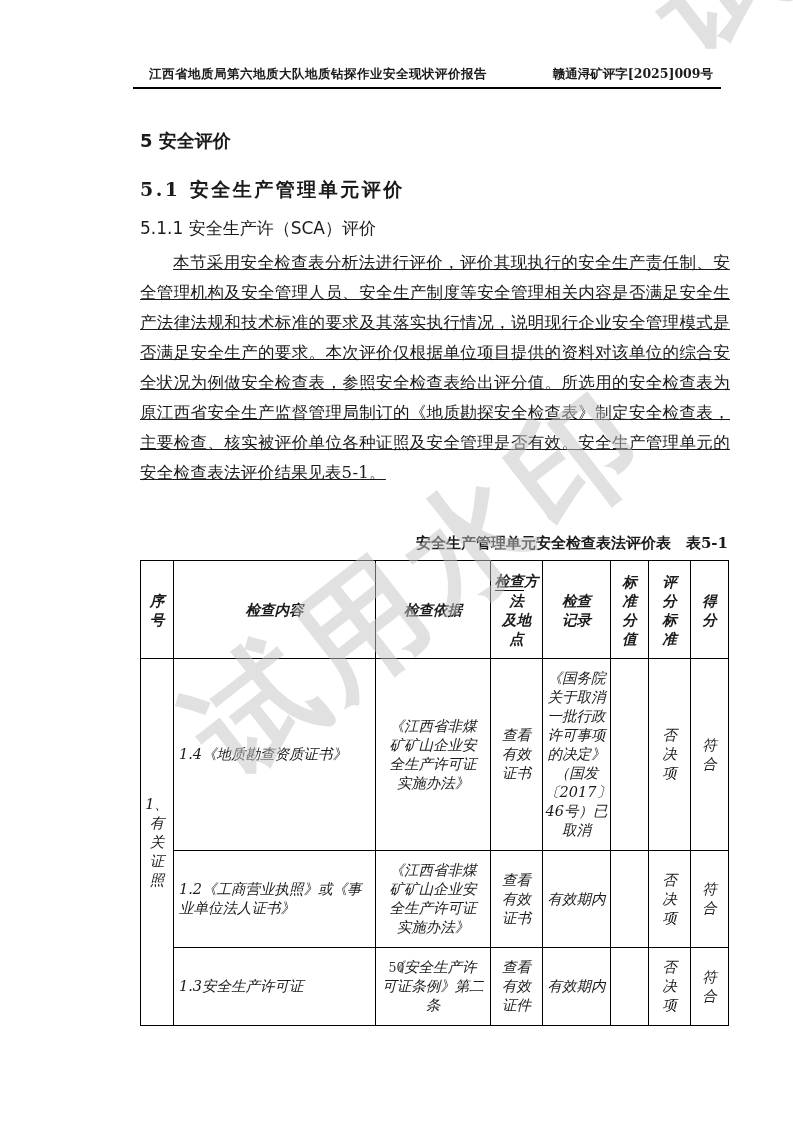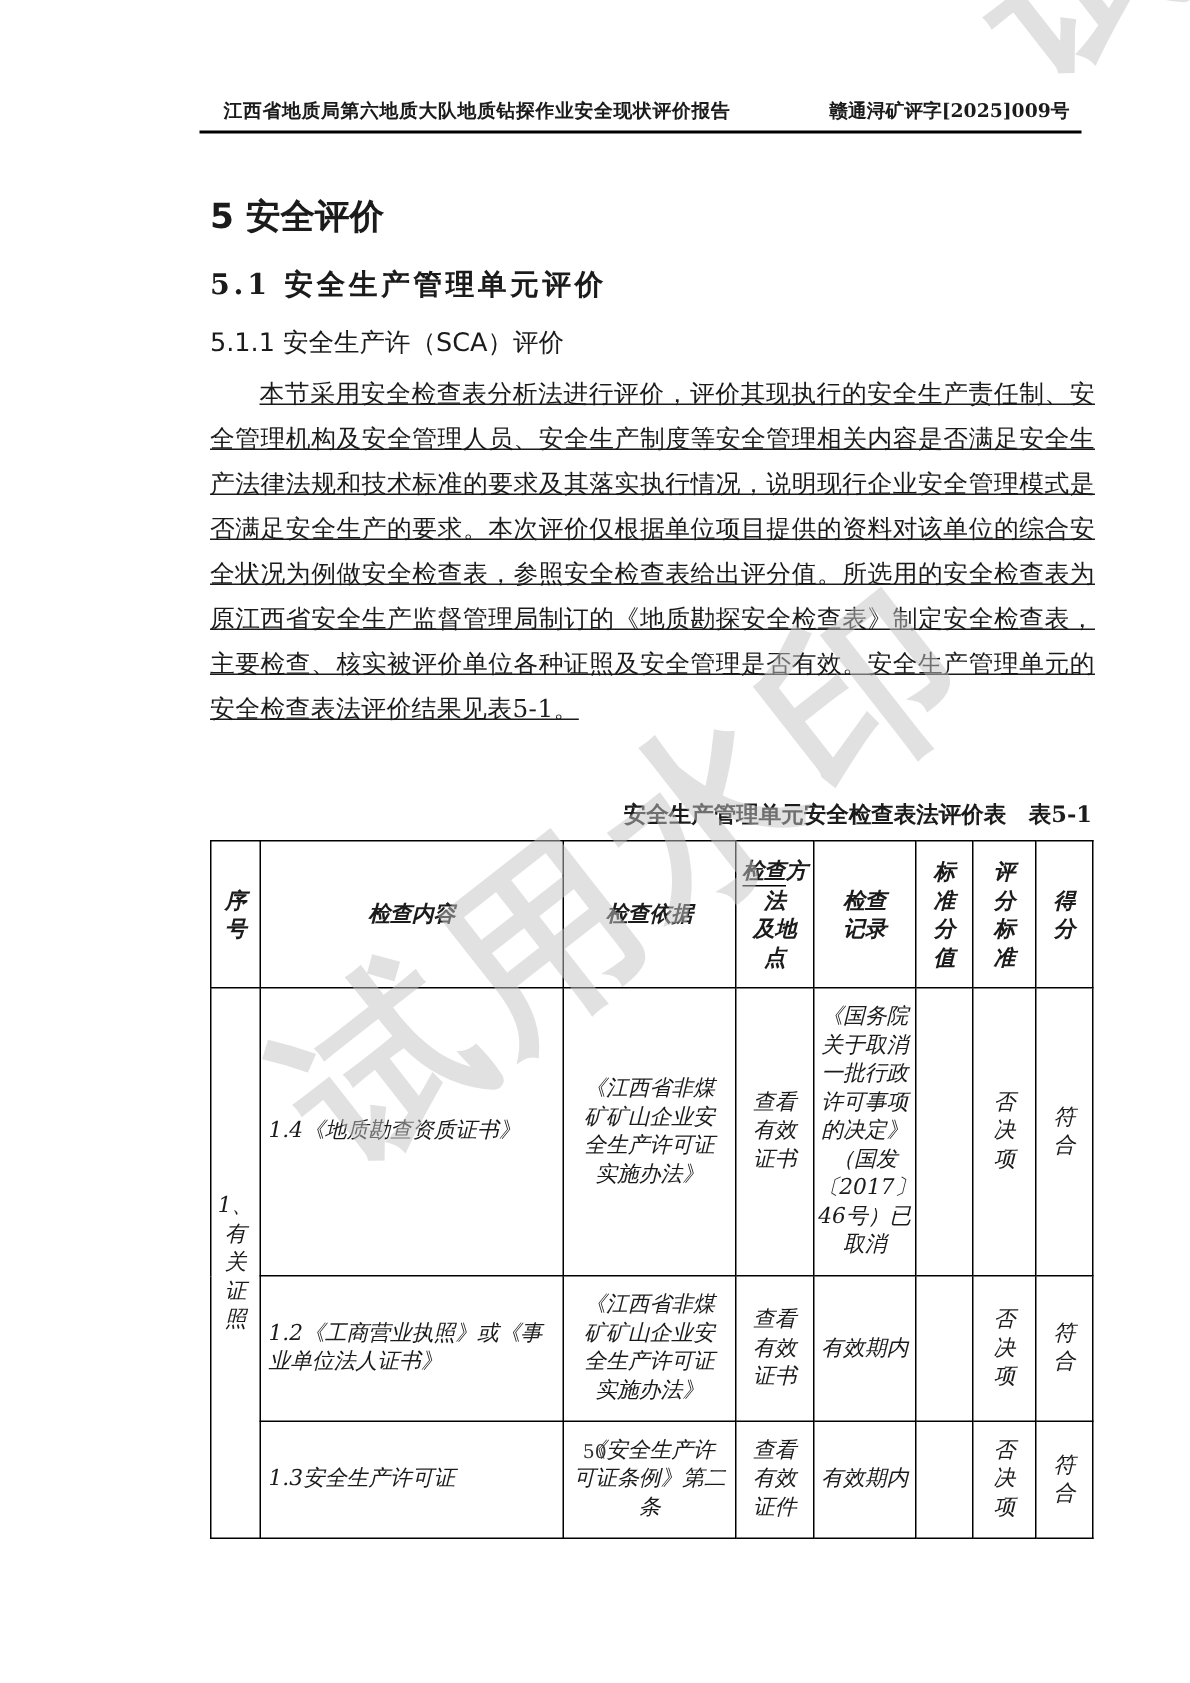--- a/index.html
+++ b/index.html
@@ -6,21 +6,21 @@
   body{
     width:793px;height:1122px;background:#ffffff;position:relative;overflow:hidden;
     font-family:"DejaVu Serif","Liberation Serif",serif;color:#1b1b1b;
   }
   .page{position:absolute;inset:0;}
   
   .hdr-left{position:absolute;left:149px;top:66px;font-size:12.5px;font-weight:bold;letter-spacing:.5px;}
   .hdr-right{position:absolute;right:80px;top:66px;font-size:12.5px;font-weight:bold;}
   .hdr-rule{position:absolute;left:133px;width:588px;top:87px;height:2px;background:#000;}
   
-  .h1{position:absolute;left:140px;top:129px;font-family:"DejaVu Sans","Liberation Sans",sans-serif;font-weight:bold;font-size:23px;}
+  .h1{position:absolute;left:140px;top:129px;font-family:"DejaVu Sans","Liberation Sans",sans-serif;font-weight:bold;font-size:18px;}
   .h2{position:absolute;left:140px;top:177px;font-weight:bold;font-size:19px;letter-spacing:2.5px;}
   .h3{position:absolute;left:140px;top:217px;font-family:"DejaVu Sans","Liberation Sans",sans-serif;font-size:17px;}
   
   .para{
     position:absolute;left:140px;top:248px;width:590px;
     font-size:16.5px;line-height:30px;text-align:justify;text-justify:inter-ideograph;
     text-indent:33px;letter-spacing:.3px;text-decoration:underline;
   }
   
   .tbl-caption{position:absolute;left:140px;top:534px;width:588px;text-align:right;font-weight:bold;font-size:15px;}

